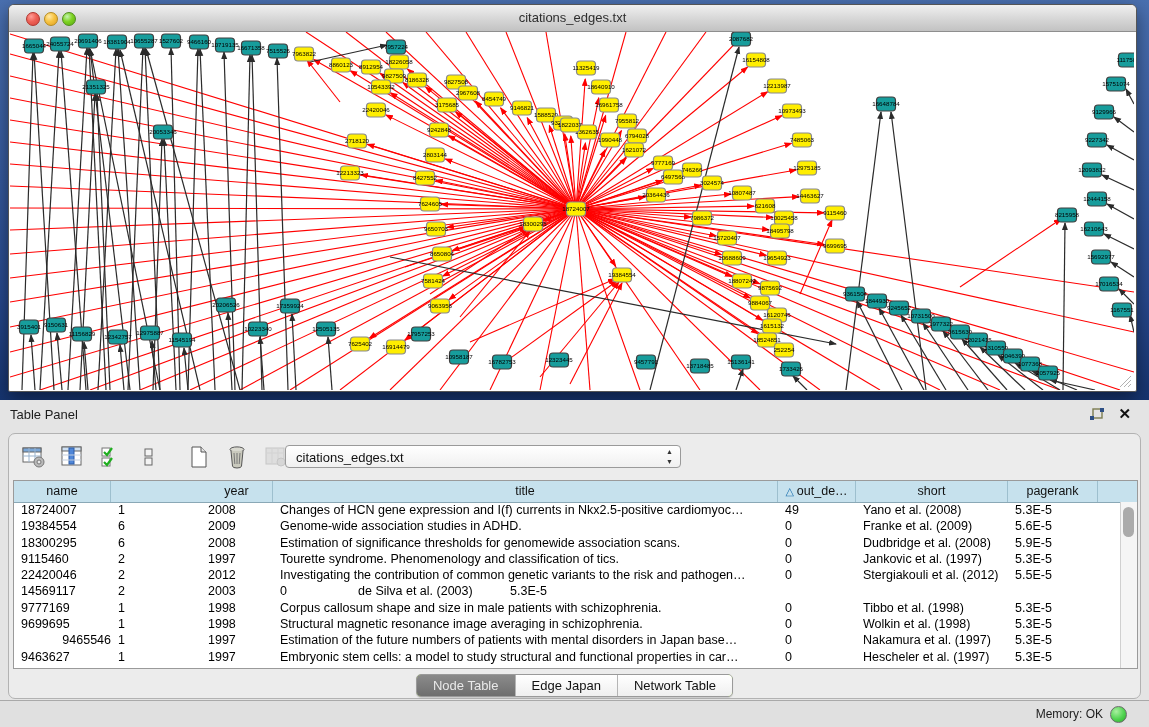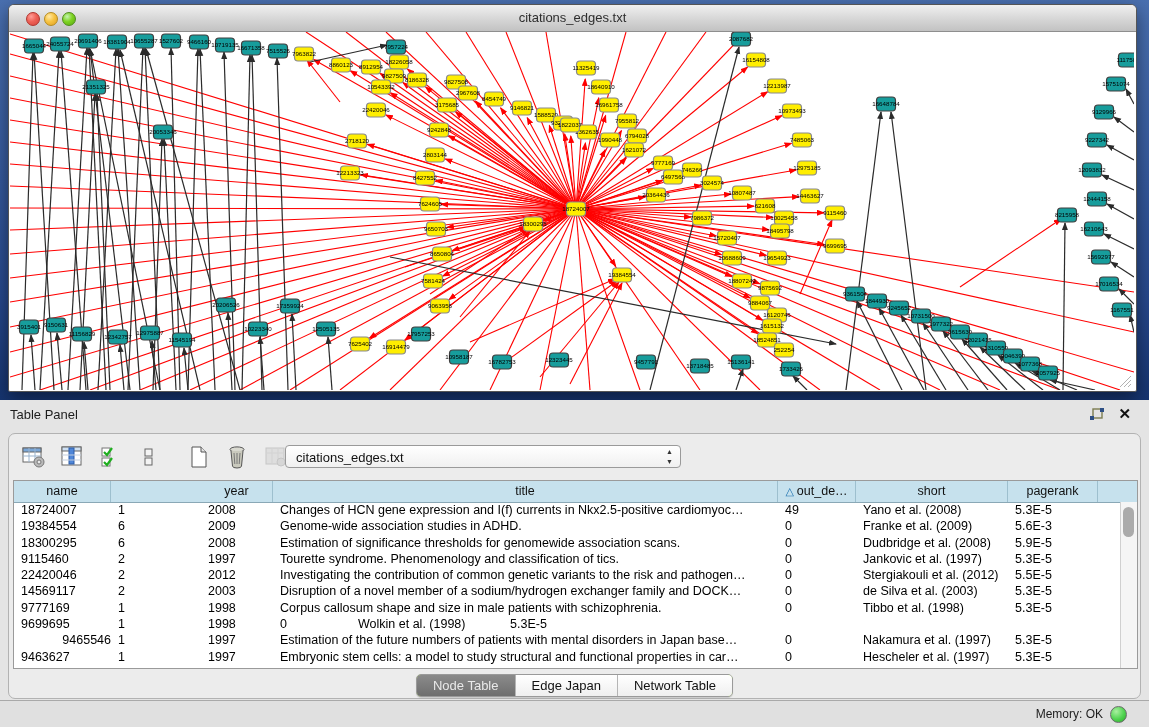--- a/index.html
+++ b/index.html
@@ -875,21 +875,21 @@
               <div class="tc" style="width: 152px;">Yano et al. (2008)</div>
               <div class="tc" style="width: 90px;">5.3E-5</div>
             </div>
             <div class="trow">
               <div class="tc" style="width: 97px;">19384554</div>
               <div class="tc" style="width: 90px;">6</div>
               <div class="tc" style="width: 72px;">2009</div>
               <div class="tc" style="width: 505px;">Genome-wide association studies in ADHD.</div>
               <div class="tc" style="width: 78px;">0</div>
               <div class="tc" style="width: 152px;">Franke et al. (2009)</div>
-              <div class="tc" style="width: 90px;">5.6E-3</div>
+              <div class="tc" style="width: 90px;">5.6E-5</div>
             </div>
             <div class="trow">
               <div class="tc" style="width: 97px;">18300295</div>
               <div class="tc" style="width: 90px;">6</div>
               <div class="tc" style="width: 72px;">2008</div>
               <div class="tc" style="width: 505px;">Estimation of significance thresholds for genomewide association scans.</div>
               <div class="tc" style="width: 78px;">0</div>
               <div class="tc" style="width: 152px;">Dudbridge et al. (2008)</div>
               <div class="tc" style="width: 90px;">5.9E-5</div>
             </div>
@@ -908,38 +908,38 @@
               <div class="tc" style="width: 72px;">2012</div>
               <div class="tc" style="width: 505px;">Investigating the contribution of common genetic variants to the risk and pathogen…</div>
               <div class="tc" style="width: 78px;">0</div>
               <div class="tc" style="width: 152px;">Stergiakouli et al. (2012)</div>
               <div class="tc" style="width: 90px;">5.5E-5</div>
             </div>
             <div class="trow">
               <div class="tc" style="width: 97px;">14569117</div>
               <div class="tc" style="width: 90px;">2</div>
               <div class="tc" style="width: 72px;">2003</div>
-              <div class="tc" style="width: 505px;">Disruption of a novel member of a sodium/hydrogen exchanger family and DOCK…</div>
               <div class="tc" style="width: 78px;">0</div>
               <div class="tc" style="width: 152px;">de Silva et al. (2003)</div>
               <div class="tc" style="width: 90px;">5.3E-5</div>
             </div>
             <div class="trow">
               <div class="tc" style="width: 97px;">9777169</div>
               <div class="tc" style="width: 90px;">1</div>
               <div class="tc" style="width: 72px;">1998</div>
               <div class="tc" style="width: 505px;">Corpus callosum shape and size in male patients with schizophrenia.</div>
               <div class="tc" style="width: 78px;">0</div>
               <div class="tc" style="width: 152px;">Tibbo et al. (1998)</div>
               <div class="tc" style="width: 90px;">5.3E-5</div>
             </div>
             <div class="trow">
               <div class="tc" style="width: 97px;">9699695</div>
               <div class="tc" style="width: 90px;">1</div>
               <div class="tc" style="width: 72px;">1998</div>
+              <div class="tc" style="width: 505px;">Structural magnetic resonance image averaging in schizophrenia.</div>
               <div class="tc" style="width: 78px;">0</div>
               <div class="tc" style="width: 152px;">Wolkin et al. (1998)</div>
               <div class="tc" style="width: 90px;">5.3E-5</div>
             </div>
             <div class="trow">
               <div class="tc" style="width: 97px; text-align: right;">9465546</div>
               <div class="tc" style="width: 90px;">1</div>
               <div class="tc" style="width: 72px;">1997</div>
               <div class="tc" style="width: 505px;">Estimation of the future numbers of patients with mental disorders in Japan base…</div>
               <div class="tc" style="width: 78px;">0</div>

